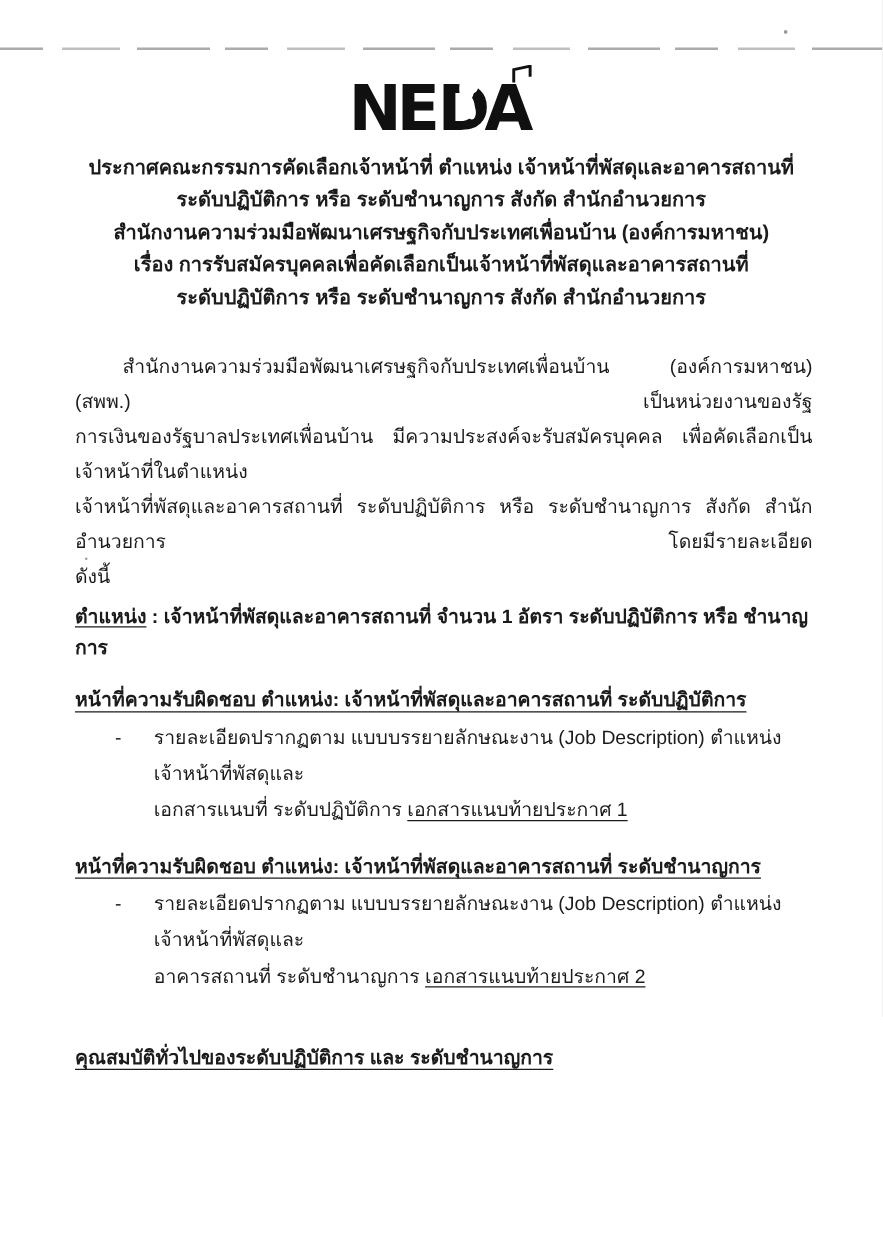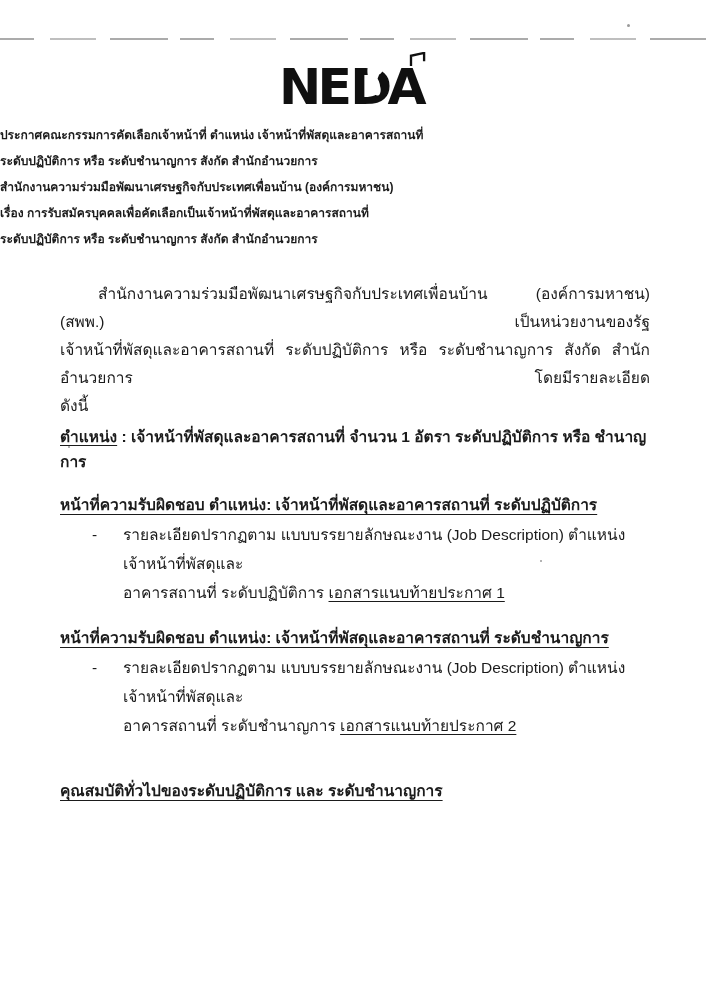--- a/index.html
+++ b/index.html
@@ -17,22 +17,22 @@
     position:absolute;top:38px;left:0;width:706px;height:2px;
     background:repeating-linear-gradient(90deg,
       #8f8f8f 0 34px, transparent 34px 50px,
       #a9a9a9 50px 96px, transparent 96px 110px,
       #8f8f8f 110px 168px, transparent 168px 180px);
     opacity:.75;
   }
   .speck{position:absolute;background:#9a9a9a;border-radius:50%;}
   .logo-wrap{margin:52px auto 0;width:152px;height:58px;display:block;}
   .title-block{
-    margin-top:12px;font-weight:bold;
-    font-size:12px;line-height:26px;
+    margin-top:12px;text-align:center;font-weight:bold;
+    font-size:16px;line-height:26px;
   }
   .content{padding:0 56px 0 60px;font-size:15.5px;}
   .intro{margin-top:28px;line-height:28px;}
   .intro-line{text-align:justify;text-align-last:justify;}
   .intro-line.first{text-indent:38px;}
   .intro-line.last{text-align:left;text-align-last:left;}
   .position-line{margin-top:4px;font-weight:bold;}
   .u{text-decoration:underline;text-underline-offset:3px;}
   .section{margin-top:16px;line-height:29px;}
   .section-heading,.qual-heading{
@@ -80,34 +80,35 @@
     <div>ระดับปฏิบัติการ หรือ ระดับชำนาญการ สังกัด สำนักอำนวยการ</div>
     <div>สำนักงานความร่วมมือพัฒนาเศรษฐกิจกับประเทศเพื่อนบ้าน (องค์การมหาชน)</div>
     <div>เรื่อง การรับสมัครบุคคลเพื่อคัดเลือกเป็นเจ้าหน้าที่พัสดุและอาคารสถานที่</div>
     <div>ระดับปฏิบัติการ หรือ ระดับชำนาญการ สังกัด สำนักอำนวยการ</div>
   </div>
 
   <div class="content">
 
     <div class="intro">
       <div class="intro-line first">สำนักงานความร่วมมือพัฒนาเศรษฐกิจกับประเทศเพื่อนบ้าน (องค์การมหาชน) (สพพ.) เป็นหน่วยงานของรัฐ</div>
+      <div class="intro-line">การเงินของรัฐบาลประเทศเพื่อนบ้าน มีความประสงค์จะรับสมัครบุคคล เพื่อคัดเลือกเป็นเจ้าหน้าที่ในตำแหน่ง</div>
       <div class="intro-line">เจ้าหน้าที่พัสดุและอาคารสถานที่ ระดับปฏิบัติการ หรือ ระดับชำนาญการ สังกัด สำนักอำนวยการ โดยมีรายละเอียด</div>
       <div class="intro-line last">ดังนี้</div>
     </div>
 
     <div class="position-line">
       <span class="u">ตำแหน่ง</span><span> : เจ้าหน้าที่พัสดุและอาคารสถานที่ จำนวน 1 อัตรา ระดับปฏิบัติการ หรือ ชำนาญการ</span>
     </div>
 
     <div class="section">
       <div class="section-heading">หน้าที่ความรับผิดชอบ ตำแหน่ง: เจ้าหน้าที่พัสดุและอาคารสถานที่ ระดับปฏิบัติการ</div>
       <div class="bullet">
         <span class="dash">-</span>
         <div>รายละเอียดปรากฏตาม แบบบรรยายลักษณะงาน (Job Description) ตำแหน่ง เจ้าหน้าที่พัสดุและ</div>
-        <div><span>อาคารสถานที่ ระดับปฏิบัติการ </span><span class="u">เอกสารแนบท้ายประกาศ 1</span></div>
+        <div><span>เอกสารแนบที่ ระดับปฏิบัติการ </span><span class="u">เอกสารแนบท้ายประกาศ 1</span></div>
       </div>
     </div>
 
     <div class="section">
       <div class="section-heading">หน้าที่ความรับผิดชอบ ตำแหน่ง: เจ้าหน้าที่พัสดุและอาคารสถานที่ ระดับชำนาญการ</div>
       <div class="bullet">
         <span class="dash">-</span>
         <div>รายละเอียดปรากฏตาม แบบบรรยายลักษณะงาน (Job Description) ตำแหน่ง เจ้าหน้าที่พัสดุและ</div>
         <div><span>อาคารสถานที่ ระดับชำนาญการ </span><span class="u">เอกสารแนบท้ายประกาศ 2</span></div>
       </div>

